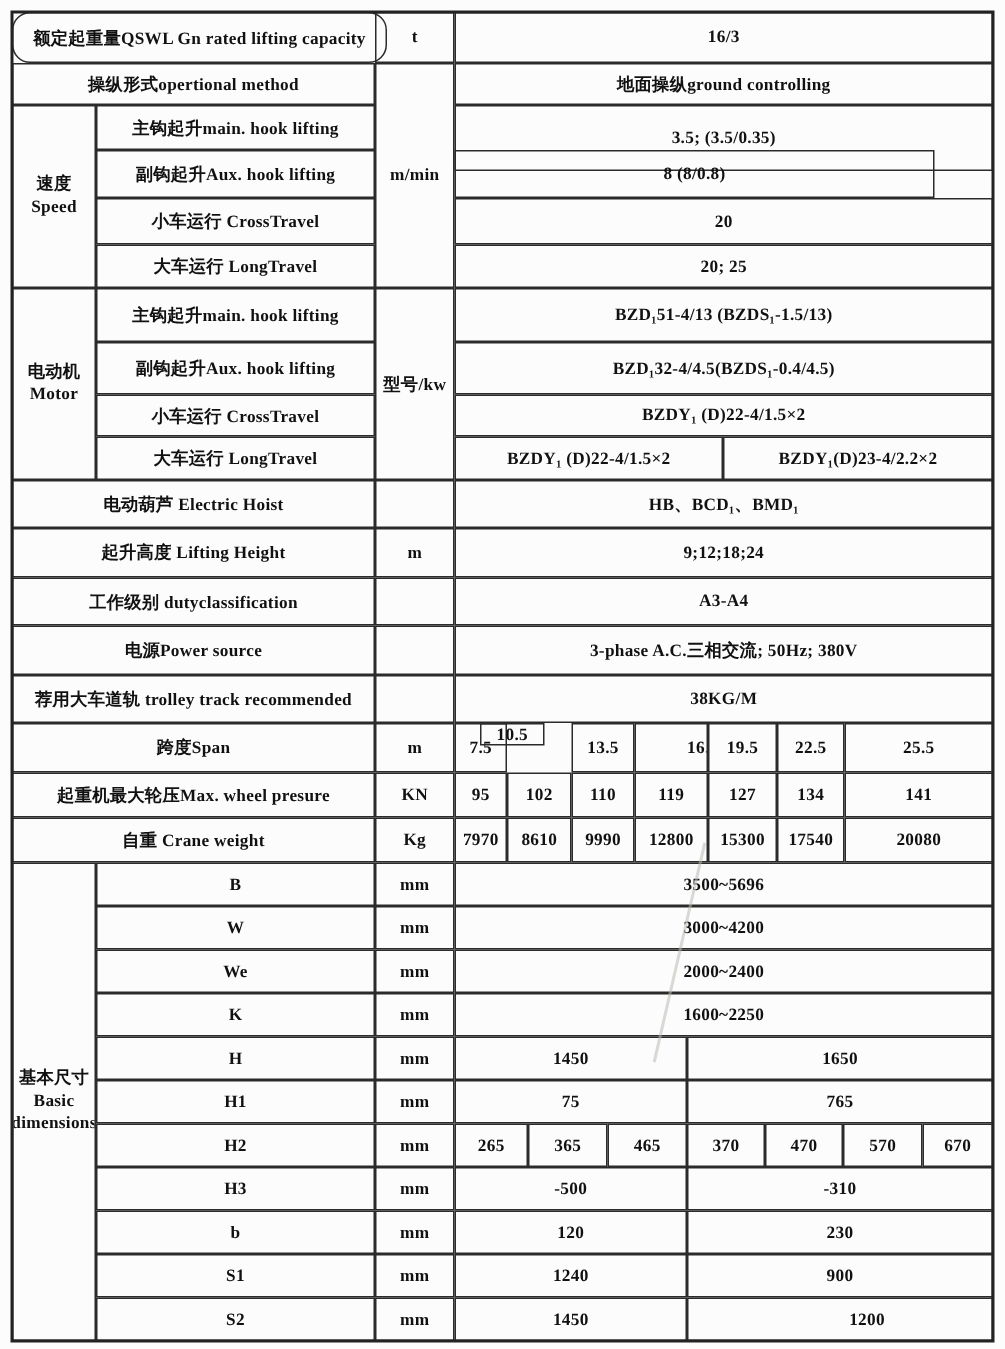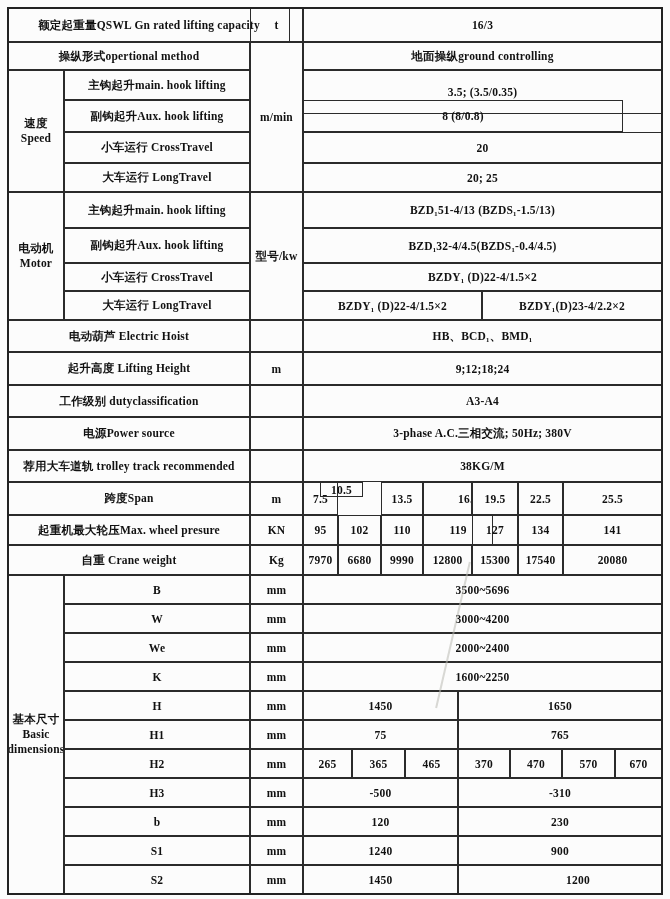--- a/index.html
+++ b/index.html
@@ -23,21 +23,21 @@
   }
   .artifact{
     position:absolute;background:#b9b9b2;opacity:.55;pointer-events:none;
   }
 </style>
 </head>
 <body>
 
 <div style="position:absolute;left:0;top:0;width:670px;height:899px;">
 
-  <div class="c" style="left:8px;top:8px;width:282px;height:34px;">额定起重量QSWL Gn rated lifting capacity</div>
+  <div class="c" style="left:8px;top:8px;width:250px;height:34px;border-radius:12px;">额定起重量QSWL Gn rated lifting capacity</div>
   <div class="c" style="left:250px;top:8px;width:53px;height:34px;">t</div>
   <div class="c" style="left:303px;top:8px;width:359px;height:34px;">16/3</div>
 
   <div class="c" style="left:8px;top:42px;width:242px;height:28px;">操纵形式opertional method</div>
   <div class="c" style="left:303px;top:42px;width:359px;height:28px;">地面操纵ground controlling</div>
 
   <div class="c" style="left:250px;top:42px;width:53px;height:150px;">m/min</div>
 
   <div class="c col" style="left:8px;top:70px;width:56px;height:122px;">
     <span>速度</span>
@@ -103,29 +103,29 @@
   <div class="c" style="left:423px;top:482px;width:49px;height:33px;padding-left:42px;">16.5</div>
   <div class="c" style="left:472px;top:482px;width:46px;height:33px;">19.5</div>
   <div class="c" style="left:518px;top:482px;width:45px;height:33px;">22.5</div>
   <div class="c" style="left:563px;top:482px;width:99px;height:33px;">25.5</div>
 
   <div class="c" style="left:8px;top:515px;width:242px;height:30px;">起重机最大轮压Max. wheel presure</div>
   <div class="c" style="left:250px;top:515px;width:53px;height:30px;">KN</div>
   <div class="c" style="left:303px;top:515px;width:35px;height:30px;">95</div>
   <div class="c" style="left:338px;top:515px;width:43px;height:30px;">102</div>
   <div class="c" style="left:381px;top:515px;width:42px;height:30px;">110</div>
-  <div class="c" style="left:423px;top:515px;width:70px;height:30px;">119</div>
+  <div class="c" style="left:423px;top:515px;width:49px;height:30px;">119</div>
   <div class="c" style="left:472px;top:515px;width:46px;height:30px;">127</div>
   <div class="c" style="left:518px;top:515px;width:45px;height:30px;">134</div>
   <div class="c" style="left:563px;top:515px;width:99px;height:30px;">141</div>
 
   <div class="c" style="left:8px;top:545px;width:242px;height:30px;">自重 Crane weight</div>
   <div class="c" style="left:250px;top:545px;width:53px;height:30px;">Kg</div>
   <div class="c" style="left:303px;top:545px;width:35px;height:30px;">7970</div>
-  <div class="c" style="left:338px;top:545px;width:43px;height:30px;">6680</div>
+  <div class="c" style="left:338px;top:545px;width:43px;height:30px;">8610</div>
   <div class="c" style="left:381px;top:545px;width:42px;height:30px;">9990</div>
   <div class="c" style="left:423px;top:545px;width:49px;height:30px;">12800</div>
   <div class="c" style="left:472px;top:545px;width:46px;height:30px;">15300</div>
   <div class="c" style="left:518px;top:545px;width:45px;height:30px;">17540</div>
   <div class="c" style="left:563px;top:545px;width:99px;height:30px;">20080</div>
 
   <div class="c col" style="left:8px;top:575px;width:56px;height:319px;">
     <span>基本尺寸</span>
     <span>Basic</span>
     <span>dimensions</span>

